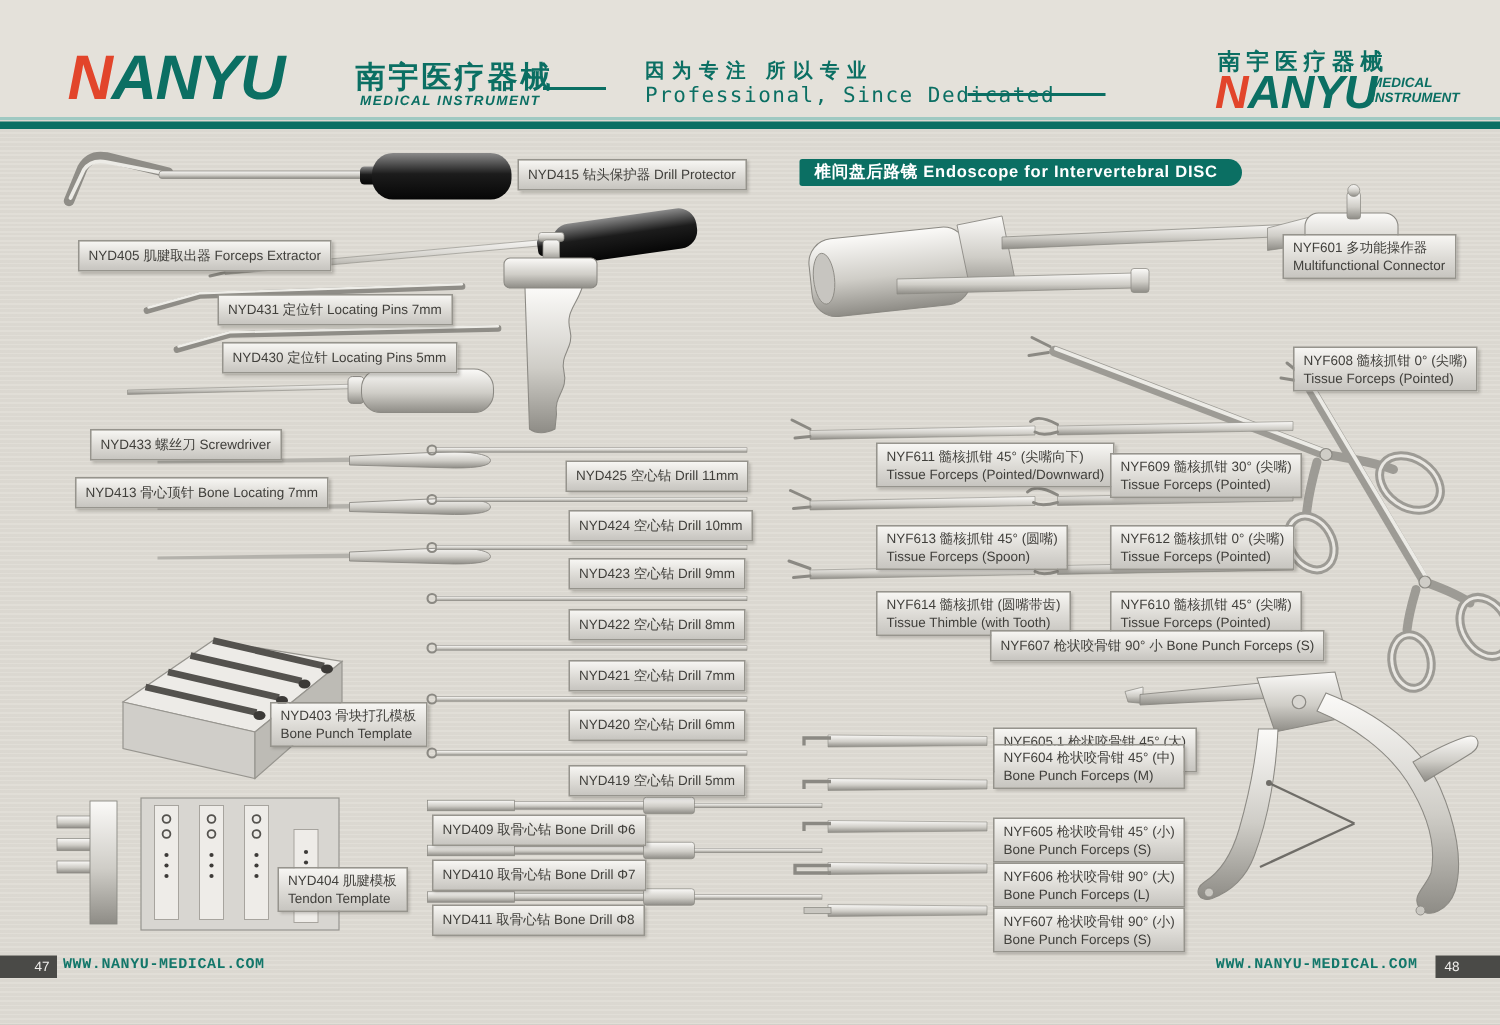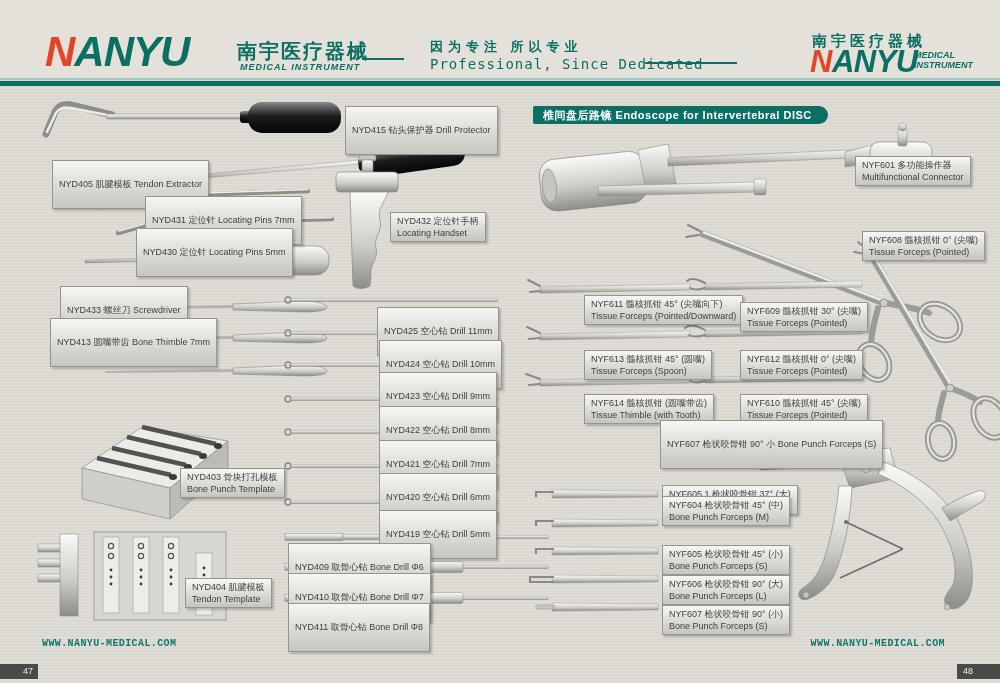--- a/index.html
+++ b/index.html
@@ -27,29 +27,29 @@
   .brand-r-cn{position:absolute;left:812px;top:32px;font-weight:bold;font-size:15px;
          letter-spacing:4px;color:#0b6f63;}
   .brand-r{position:absolute;left:810px;top:46px;font-style:italic;font-weight:bold;
          font-size:31px;letter-spacing:-.5px;color:#0b6f63;line-height:32px;}
   .brand-r .n{color:#e2452b;}
   .brand-r-sub{position:absolute;left:914px;top:50px;font-style:italic;font-weight:bold;
          font-size:9px;color:#0b6f63;line-height:10px;}
   
   .lbl{position:absolute;font-size:9px;line-height:13px;color:#403f3b;
        background:linear-gradient(180deg,#f7f6f3,#dcdad5 55%,#c7c5c0);
-       border:1px solid #96948d;padding:17px 6px;white-space:nowrap;
+       border:1px solid #96948d;padding:3px 6px;white-space:nowrap;
        box-shadow:1.5px 1.5px 2px rgba(60,58,52,.28);}
   .lbl2{line-height:12px;padding:2px 6px;}
   .banner{position:absolute;left:533px;top:106px;height:18px;background:#0b6f63;color:#fff;
        font-size:11px;font-weight:bold;line-height:18px;padding:0 16px 0 10px;
        border-radius:2px 10px 10px 2px;letter-spacing:.5px;white-space:nowrap;}
   
   .pgbadge{position:absolute;top:637px;height:15px;background:#4a4a47;color:#f1f0ed;
-       font-size:9px;line-height:15px;margin-top:27px;}
+       font-size:9px;line-height:15px;}
   .badge-l{left:0;width:33px;text-align:right;padding-right:5px;}
   .badge-r{left:957px;width:43px;text-align:left;padding-left:6px;}
   .url{position:absolute;top:638px;font-size:10px;font-weight:bold;letter-spacing:.4px;color:#13776a;font-family:Liberation Mono, monospace;}
   .url-l{left:42px;} .url-r{right:55px;}
 </style>
 </head>
 <body>
 
 <div id="stage">
 
@@ -330,29 +330,25 @@
       <path d="M846,522 L903,549 M903,549 L840,578" stroke="#6f6d68" stroke-width="1.6" fill="none"></path>
       <circle cx="846" cy="522" r="2" fill="#6f6d68"></circle>
       <circle cx="947" cy="607" r="3" fill="#c9c7c1" stroke="#8b8983" stroke-width=".6"></circle>
       <circle cx="806" cy="595" r="3" fill="#c9c7c1" stroke="#8b8983" stroke-width=".6"></circle>
     </g>
   </svg>
 
   <div class="banner">椎间盘后路镜 Endoscope for Intervertebral DISC</div>
 
   <div class="lbl" style="left:345px;top:106px">NYD415 钻头保护器 Drill Protector</div>
-  <div class="lbl" style="left:52px;top:160px">NYD405 肌腱模板 Tendon Extractor</div>
+  <div class="lbl" style="left:52px;top:160px">NYD405 肌腱取出器 Forceps Extractor</div>
   <div class="lbl" style="left:145px;top:196px">NYD431 定位针 Locating Pins  7mm</div>
-  <div class="lbl" style="left:136px;top:228px">NYD430 定位针 Locating Pins  5mm</div>
+  <div class="lbl" style="left:148px;top:228px">NYD430 定位针 Locating Pins  5mm</div>
   <div class="lbl" style="left:60px;top:286px">NYD433 螺丝刀 Screwdriver</div>
-  <div class="lbl lbl2" style="left:390px;top:212px">
-    <div>NYD432 定位针手柄</div>
-    <div>Locating Handset</div>
-  </div>
-  <div class="lbl" style="left:50px;top:318px">NYD413 圆嘴带齿 Bone Thimble  7mm</div>
+  <div class="lbl" style="left:50px;top:318px">NYD413 骨心顶针 Bone Locating  7mm</div>
   <div class="lbl" style="left:377px;top:307px">NYD425 空心钻 Drill  11mm</div>
   <div class="lbl" style="left:379px;top:340px">NYD424 空心钻 Drill  10mm</div>
   <div class="lbl" style="left:379px;top:372px">NYD423 空心钻 Drill  9mm</div>
   <div class="lbl" style="left:379px;top:406px">NYD422 空心钻 Drill  8mm</div>
   <div class="lbl" style="left:379px;top:440px">NYD421 空心钻 Drill  7mm</div>
   <div class="lbl" style="left:379px;top:473px">NYD420 空心钻 Drill  6mm</div>
   <div class="lbl" style="left:379px;top:510px">NYD419 空心钻 Drill  5mm</div>
   <div class="lbl lbl2" style="left:180px;top:468px">
     <div>NYD403 骨块打孔模板</div>
     <div>Bone Punch Template</div>
@@ -392,21 +388,21 @@
   <div class="lbl lbl2" style="left:584px;top:394px">
     <div>NYF614 髓核抓钳 (圆嘴带齿)</div>
     <div>Tissue Thimble (with Tooth)</div>
   </div>
   <div class="lbl lbl2" style="left:740px;top:394px">
     <div>NYF610 髓核抓钳 45° (尖嘴)</div>
     <div>Tissue Forceps (Pointed)</div>
   </div>
   <div class="lbl" style="left:660px;top:420px">NYF607 枪状咬骨钳 90° 小  Bone Punch Forceps (S)</div>
   <div class="lbl lbl2" style="left:662px;top:485px">
-    <div>NYF605.1 枪状咬骨钳 37° (大)</div>
+    <div>NYF605.1 枪状咬骨钳 45° (大)</div>
     <div>Bone Punch Forceps (L)</div>
   </div>
   <div class="lbl lbl2" style="left:662px;top:496px">
     <div>NYF604 枪状咬骨钳 45° (中)</div>
     <div>Bone Punch Forceps (M)</div>
   </div>
   <div class="lbl lbl2" style="left:662px;top:545px">
     <div>NYF605 枪状咬骨钳 45° (小)</div>
     <div>Bone Punch Forceps (S)</div>
   </div>

